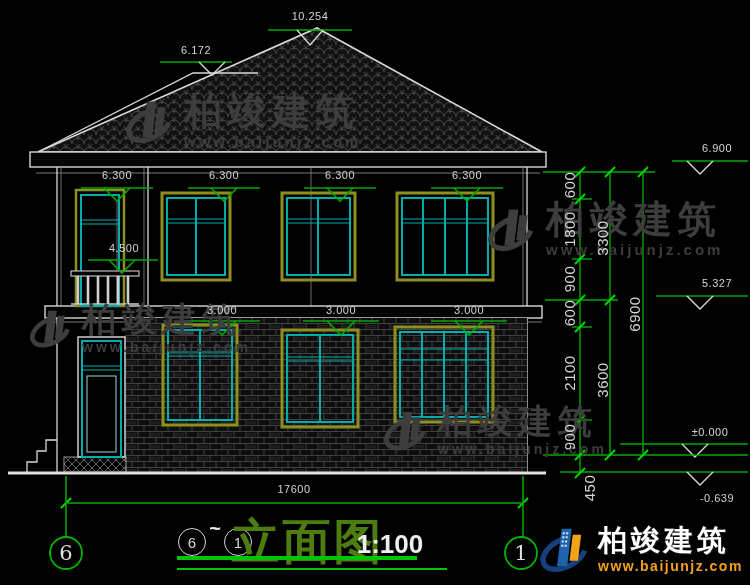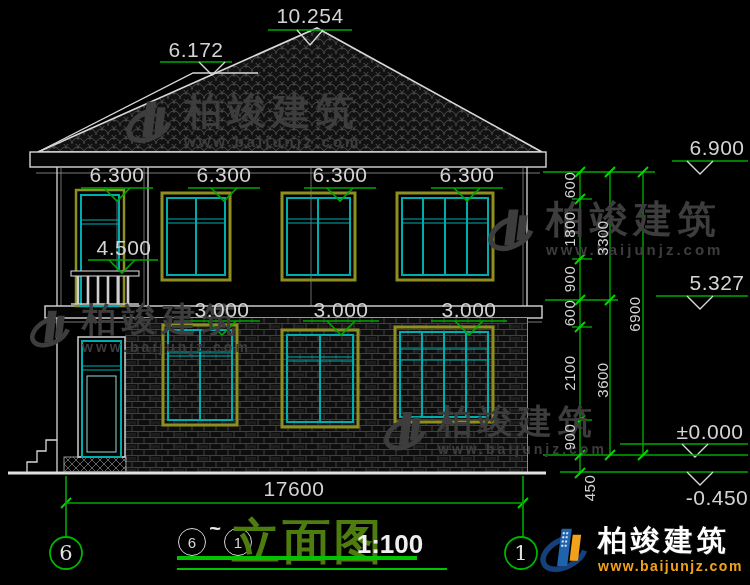--- a/index.html
+++ b/index.html
@@ -2,21 +2,21 @@
 <html><head>
 <meta charset="utf-8">
 <style>
   html,body{margin:0;padding:0;background:#000;}
   .canvas{position:relative;width:750px;height:585px;background:#000;overflow:hidden;
           font-family:"Liberation Sans",sans-serif;}
   svg.base{position:absolute;left:0;top:0;}
   
   .t{position:absolute;color:#d4d4d4;font-size:15px;letter-spacing:.5px;white-space:nowrap;
      transform:translate(-50%,-50%);}
-  .t.big{font-size:21px;}
+  .t.big{font-size:11px;}
   .t.rot{transform:translate(-50%,-50%) rotate(-90deg);}
   
   .wm{position:absolute;display:flex;align-items:center;gap:8px;color:#3d3d3d;}
   .wm .wm-col{display:flex;flex-direction:column;line-height:1;}
   .wm .wm-brand{font-weight:bold;letter-spacing:6px;}
   .wm .wm-url{font-weight:bold;letter-spacing:3px;margin-top:4px;}
   .wm.lg .wm-brand{font-size:38px;}  .wm.lg .wm-url{font-size:15px;}
   .wm.md .wm-brand{font-size:34px;}  .wm.md .wm-url{font-size:14px;}
   
   .ref-circle{position:absolute;width:26px;height:26px;border:1.5px solid #d6d6d6;border-radius:50%;
@@ -305,21 +305,21 @@
       <div class="wm-brand">柏竣建筑</div>
       <div class="wm-url">www.baijunjz.com</div>
     </div>
   </div>
 
   <div class="t big" style="left:310px;top:16px;">10.254</div>
   <div class="t big" style="left:196px;top:50px;">6.172</div>
   <div class="t big" style="left:717px;top:148px;">6.900</div>
   <div class="t big" style="left:717px;top:283px;">5.327</div>
   <div class="t big" style="left:710px;top:432px;">±0.000</div>
-  <div class="t big" style="left:717px;top:498px;">-0.450</div>
+  <div class="t big" style="left:717px;top:498px;">-0.639</div>
 
   <div class="t big" style="left:117px;top:175px;">6.300</div>
   <div class="t big" style="left:224px;top:175px;">6.300</div>
   <div class="t big" style="left:340px;top:175px;">6.300</div>
   <div class="t big" style="left:467px;top:175px;">6.300</div>
   <div class="t big" style="left:124px;top:248px;">4.500</div>
   <div class="t big" style="left:222px;top:310px;">3.000</div>
   <div class="t big" style="left:341px;top:310px;">3.000</div>
   <div class="t big" style="left:469px;top:310px;">3.000</div>
 

